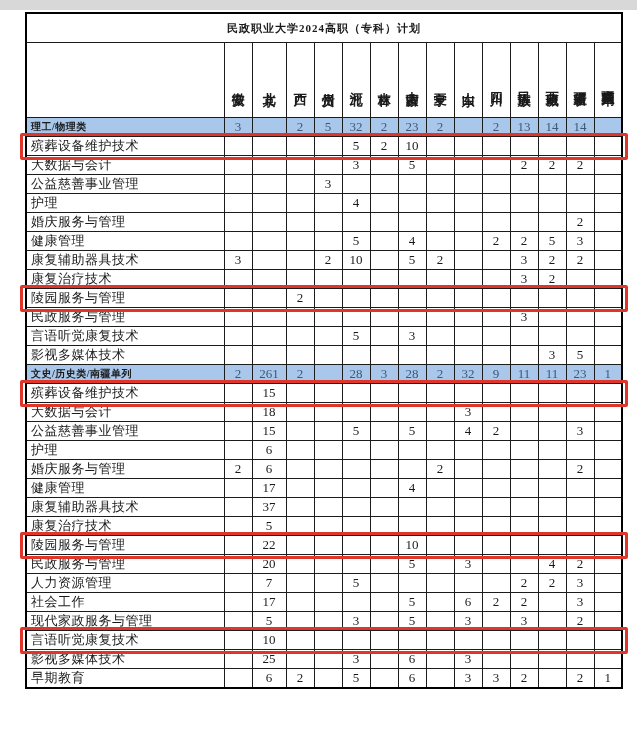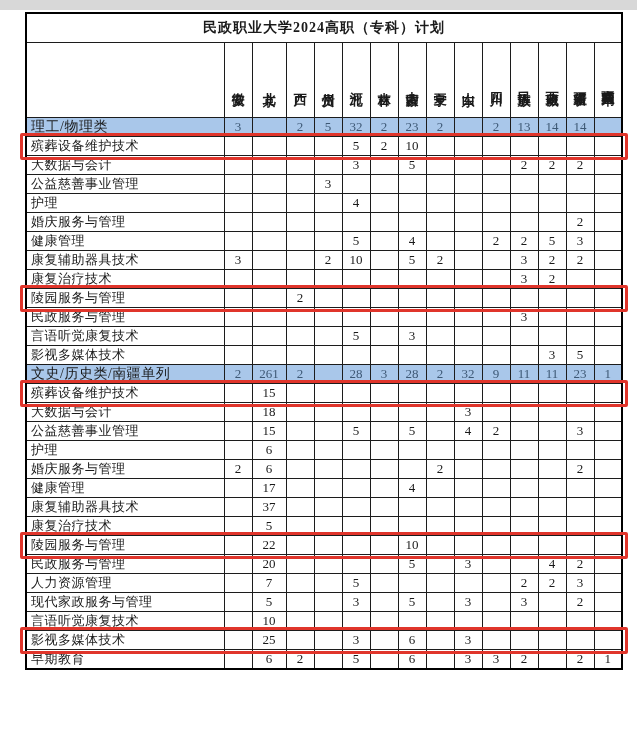--- a/index.html
+++ b/index.html
@@ -6,29 +6,29 @@
   body{
     width:637px;height:739px;position:relative;background:#ffffff;
     font-family:"Liberation Serif","DejaVu Serif",serif;color:#1a1a1a;
     overflow:hidden;
   }
   .top-strip{position:absolute;left:0;top:0;width:637px;height:10px;background:#d8d8d8;}
   .table-wrap{position:absolute;left:25px;top:12px;}
   table{border-collapse:collapse;table-layout:fixed;width:596px;border:2px solid #000;}
   td{border:1px solid #1c1c1c;padding:0;font-size:13px;text-align:center;
      overflow:hidden;white-space:nowrap;}
-  tr.title-row td{height:28px;font-size:14px;font-weight:bold;letter-spacing:1px;}
+  tr.title-row td{height:28px;font-size:11px;font-weight:bold;letter-spacing:1px;}
   tr.col-header-row td{height:74px;vertical-align:middle;}
   .vh{writing-mode:vertical-rl;text-orientation:upright;display:inline-block;
       font-size:13px;line-height:1.05;letter-spacing:1px;font-weight:bold;}
   tr.body-row{height:17.8px;}
   tr.body-row td{height:17.8px;font-size:13px;}
   td.name-cell{text-align:left;padding-left:4px;font-size:13px;letter-spacing:0.5px;}
   tr.section-row td{background:#a9c7ea;}
-  tr.section-row td.name-cell{font-weight:normal;font-size:14px;}
+  tr.section-row td.name-cell{font-weight:bold;font-size:10px;}
   tr.section-row td.num-cell{color:#3d5875;}
   .hl-box{position:absolute;border:3px solid #e0352b;border-radius:2px;
           background:transparent;pointer-events:none;}
 </style>
 </head>
 <body>
 
 <div class="top-strip"></div>
 
 <div class="table-wrap">
@@ -490,20 +490,37 @@
           <td class="num-cell"></td>
           <td class="num-cell"></td>
           <td class="num-cell"></td>
           <td class="num-cell"></td>
           <td class="num-cell">2</td>
           <td class="num-cell">2</td>
           <td class="num-cell">3</td>
           <td class="num-cell"></td>
         </tr>
         <tr class="body-row">
+          <td class="name-cell">社会工作</td>
+          <td class="num-cell"></td>
+          <td class="num-cell">17</td>
+          <td class="num-cell"></td>
+          <td class="num-cell"></td>
+          <td class="num-cell"></td>
+          <td class="num-cell"></td>
+          <td class="num-cell">5</td>
+          <td class="num-cell"></td>
+          <td class="num-cell">6</td>
+          <td class="num-cell">2</td>
+          <td class="num-cell">2</td>
+          <td class="num-cell"></td>
+          <td class="num-cell">3</td>
+          <td class="num-cell"></td>
+        </tr>
+        <tr class="body-row">
           <td class="name-cell">现代家政服务与管理</td>
           <td class="num-cell"></td>
           <td class="num-cell">5</td>
           <td class="num-cell"></td>
           <td class="num-cell"></td>
           <td class="num-cell">3</td>
           <td class="num-cell"></td>
           <td class="num-cell">5</td>
           <td class="num-cell"></td>
           <td class="num-cell">3</td>

